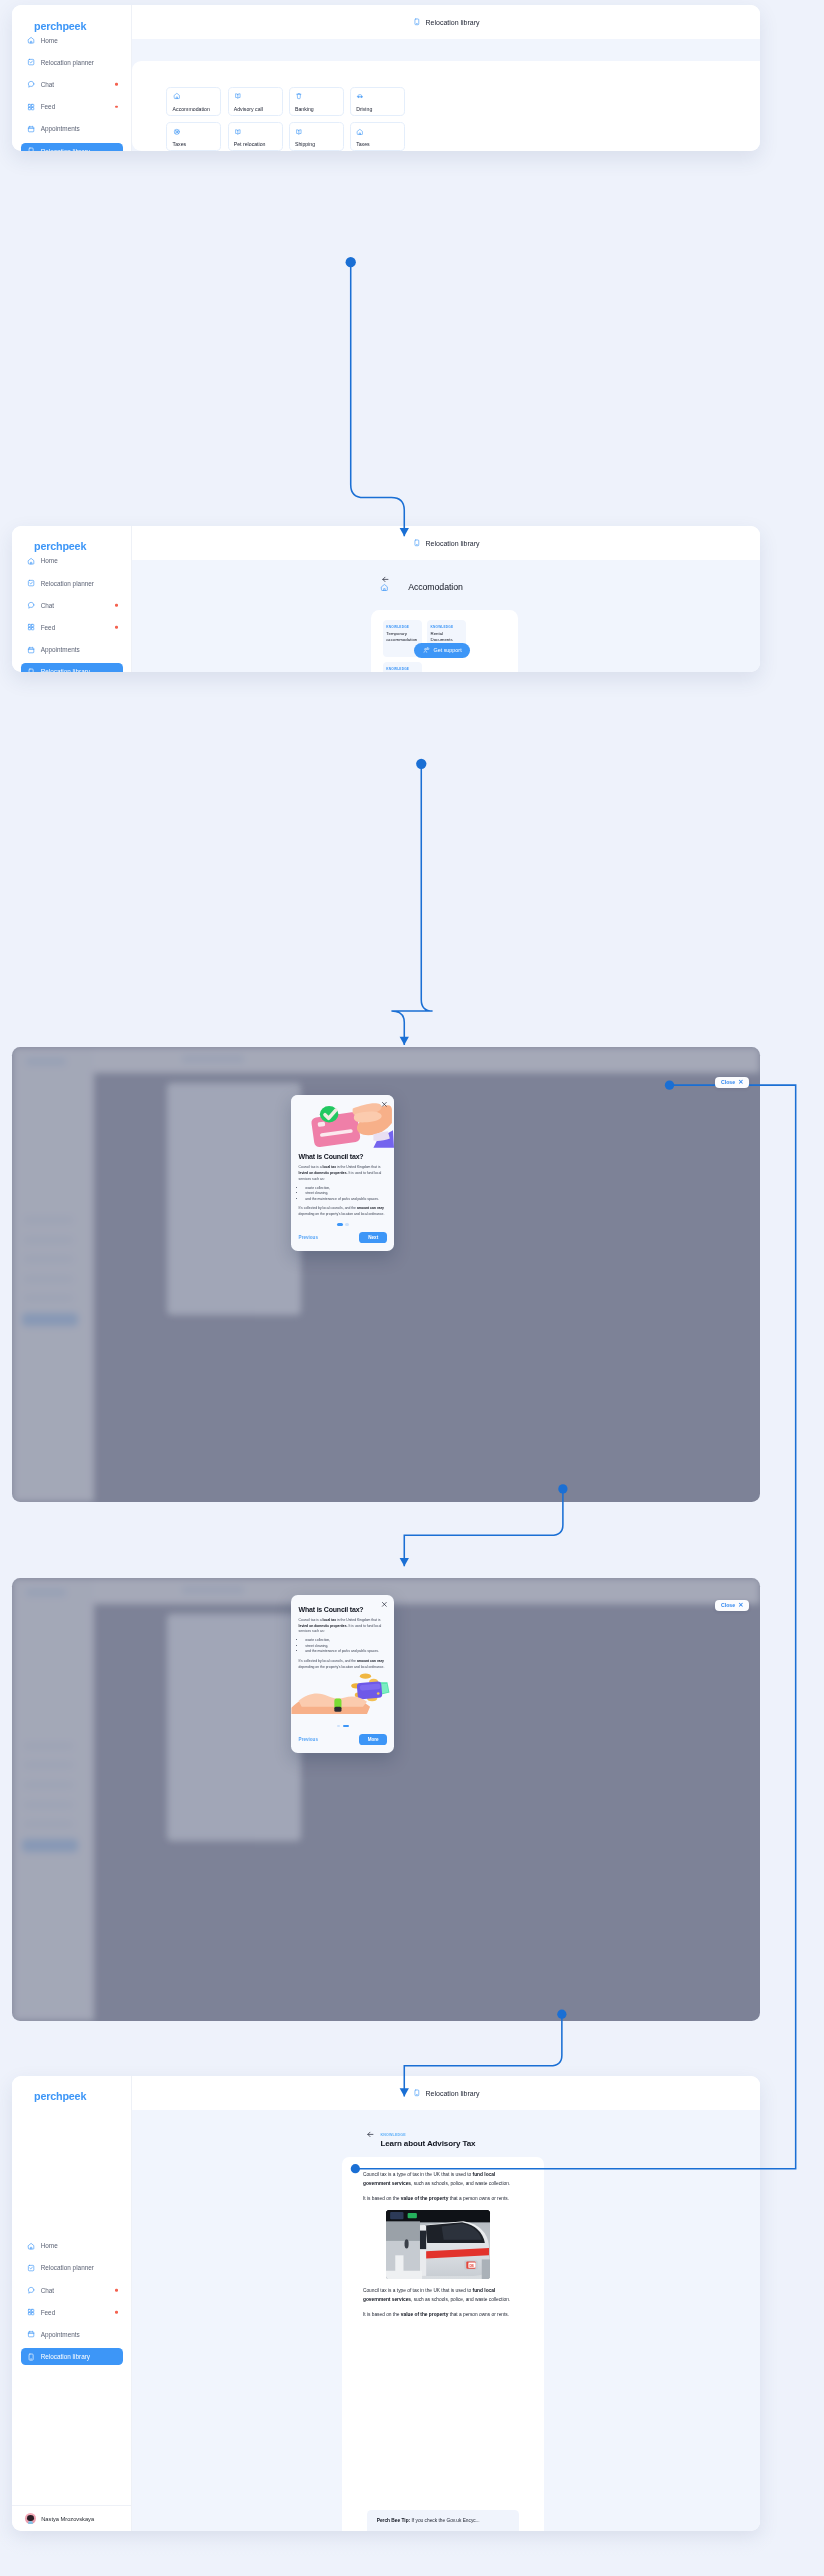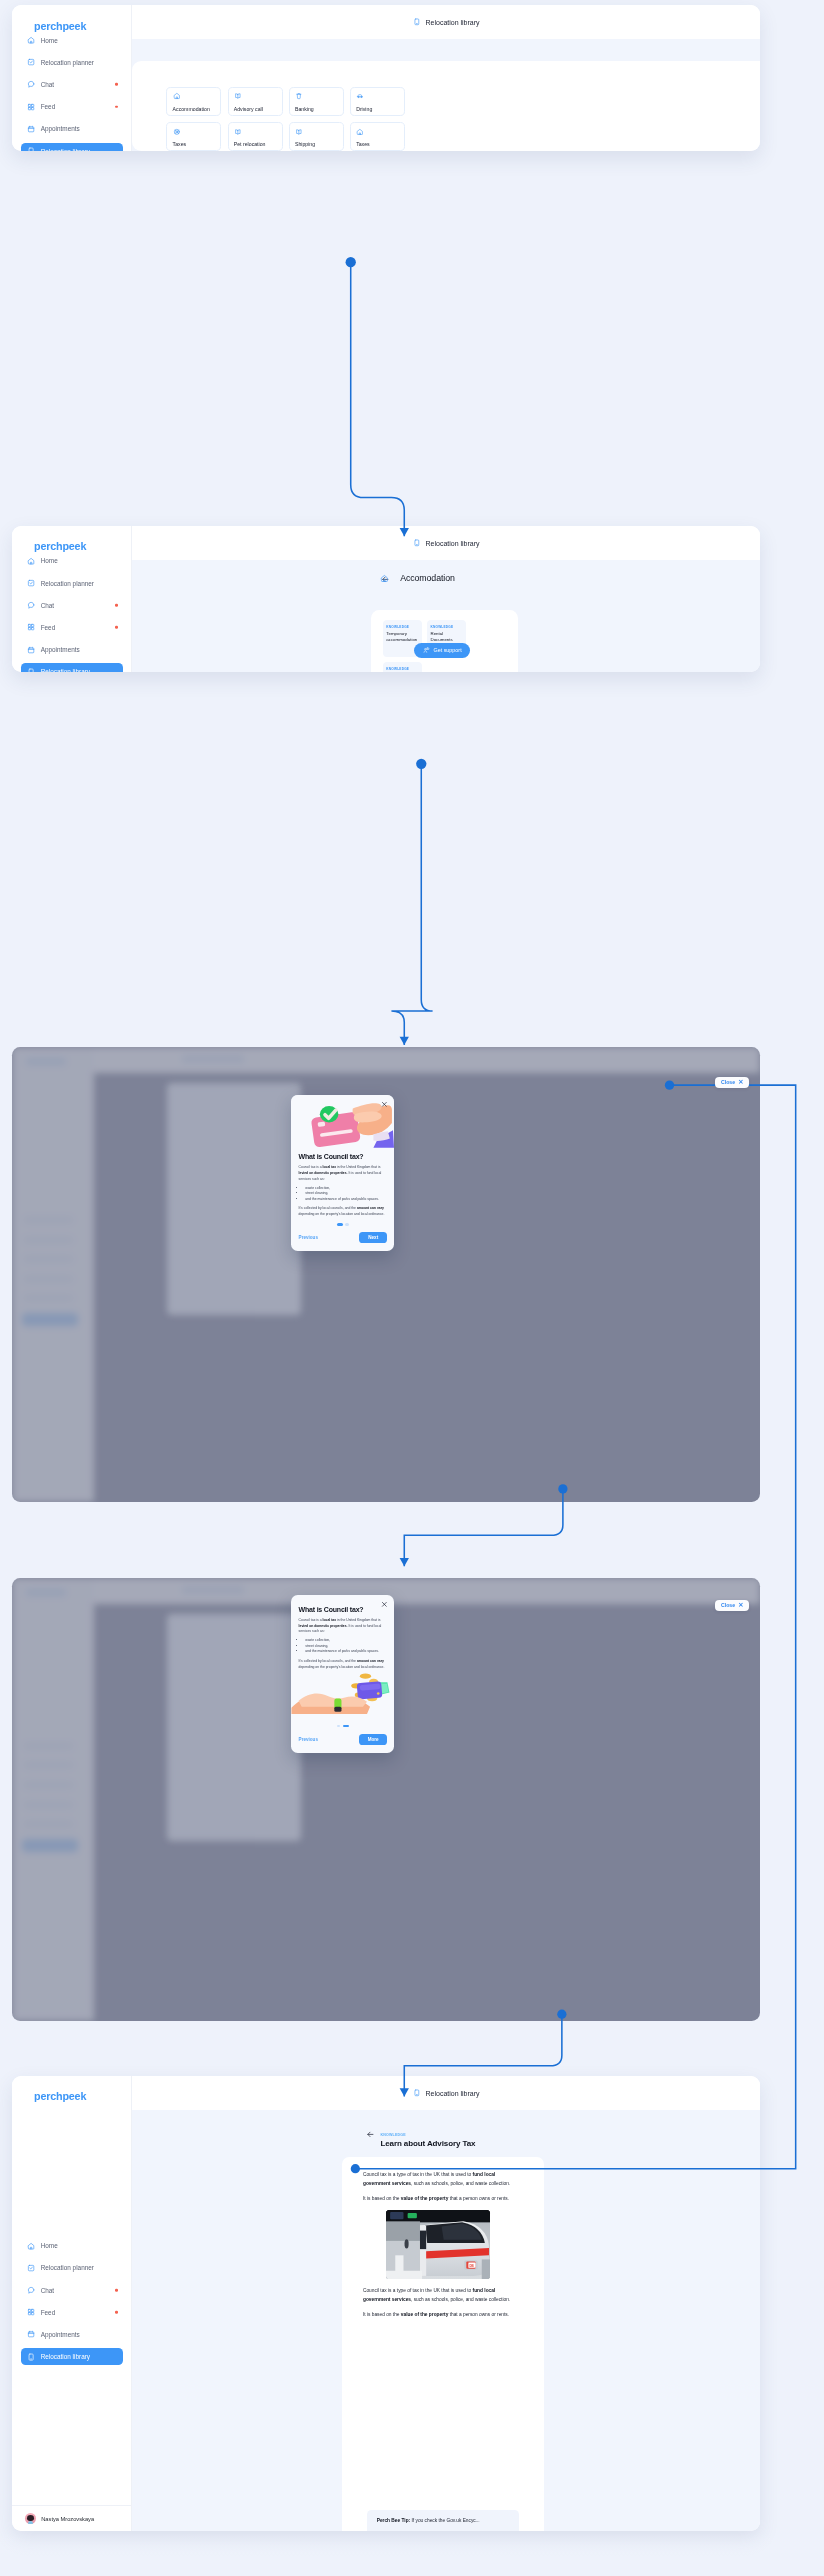--- a/index.html
+++ b/index.html
@@ -102,22 +102,22 @@
   .libcard .c-ico { width: 7.7px; height: 7.7px; display:block; margin-bottom: 3.6px; }
   .libcard .c-lbl { font-size: 5.2px; color: #1b2030; }
 
   
   .p2wrap { position: absolute; left: 0; top: 0; right: 0; bottom: 0; }
   .backbtn {
     position: absolute; left: 248px; top: 14.4px;
     width: 10.3px; height: 10.3px; display: flex; align-items:center; justify-content:center;
   }
   .p2title {
-    position: absolute; left: 248px; top: 13px;
-    display: flex; align-items: center; gap: 11px;
+    position: absolute; left: 248px; top: 22px;
+    display: flex; align-items: center; gap: 19px;
   }
   .p2title .t-ico { width: 8.8px; height: 8.8px; display:block; }
   .p2title .t-txt { font-size: 8.8px; color: #10141f; font-weight: 500; letter-spacing:-0.1px; }
   .p2panel {
     position: absolute; left: 239px; top: 50px; width: 147px; bottom: 0;
     background: #fff; border-radius: 8.2px 8.2px 0 0;
   }
   .kgrid { position:absolute; left: 11.3px; top: 10.3px; display: grid; grid-template-columns: repeat(2, 39px); gap: 5.2px; }
   .kcard { width: 39px; height: 37px; background: #f2f6fd; border-radius: 4.1px; padding: 4.6px 3.6px; }
   .kcard .k-tag { font-size: 3.2px; font-weight: 700; color: #3d96f7; letter-spacing: 0.2px; margin-bottom: 2.1px; }

